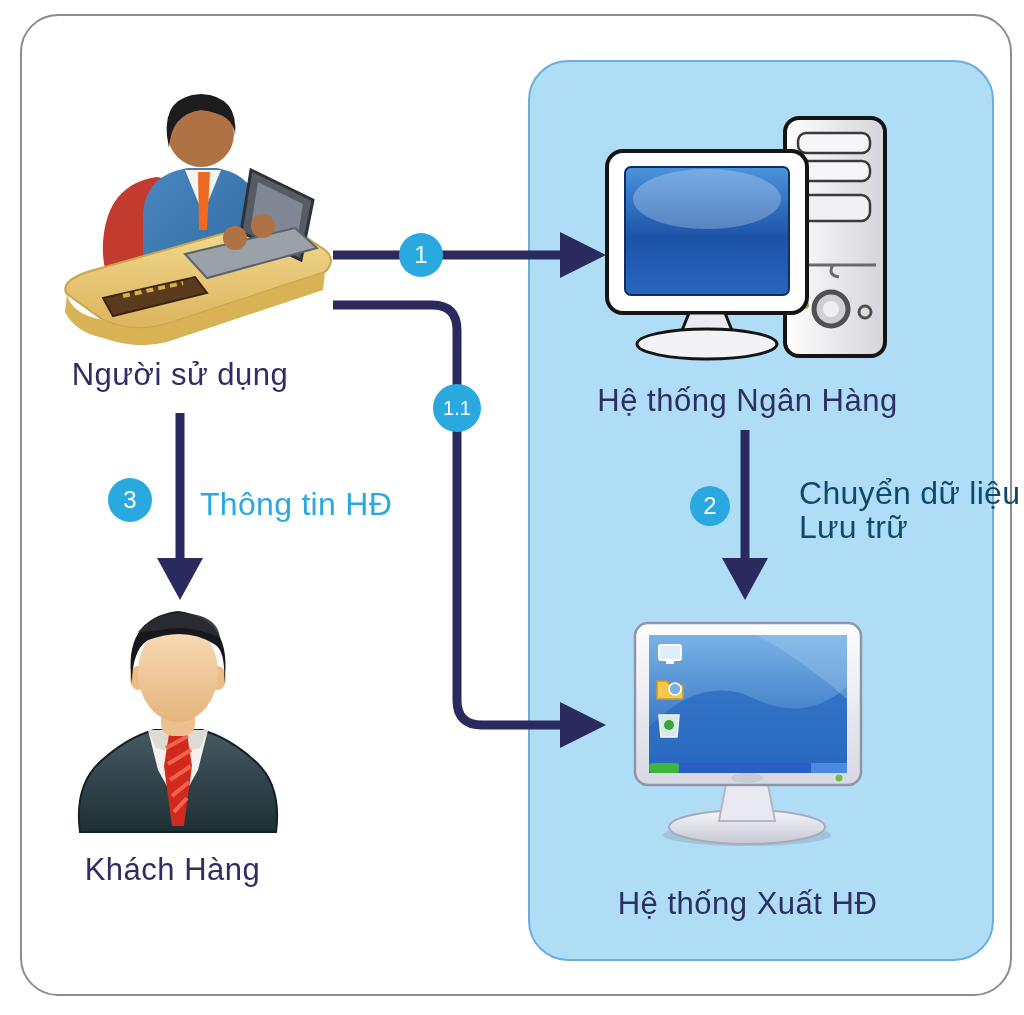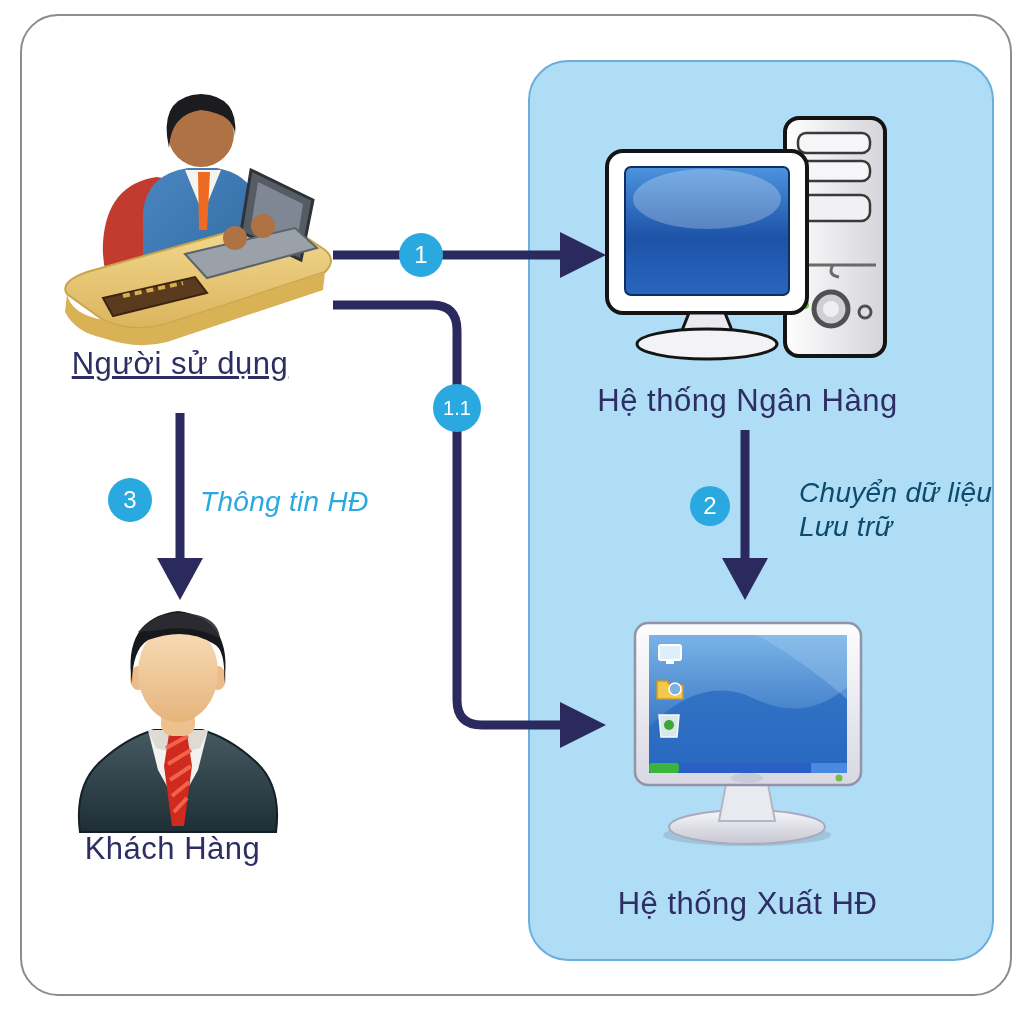--- a/index.html
+++ b/index.html
@@ -4,21 +4,21 @@
 <style>
   html,body{margin:0;padding:0;background:#ffffff;}
   .canvas{position:relative;width:1024px;height:1015px;background:#ffffff;overflow:hidden;
           font-family:"Liberation Sans","DejaVu Sans",sans-serif;}
   .frame{position:absolute;left:20px;top:14px;width:988px;height:978px;
          border:2px solid #8d8d8d;border-radius:38px;background:#ffffff;}
   .panel{position:absolute;left:528px;top:60px;width:462px;height:897px;
          background:#aeddf5;border:2px solid #6aaede;border-radius:40px;}
   .node-label{position:absolute;color:#2e2d64;font-size:31px;letter-spacing:.5px;
               text-align:center;white-space:nowrap;}
-  .arrow-label{position:absolute;font-size:28px;letter-spacing:.3px;white-space:nowrap;font-style:italic;}
+  .arrow-label{position:absolute;font-size:32px;letter-spacing:.3px;white-space:nowrap;}
   .badge{position:absolute;background:#29a9e0;color:#ffffff;border-radius:50%;
          display:flex;align-items:center;justify-content:center;font-size:24px;}
   .b44{width:44px;height:44px;}
   .b48{width:48px;height:48px;font-size:20px;}
   .b40{width:40px;height:40px;}
   .illus{position:absolute;}
   svg{display:block;}
   .overlay{position:absolute;left:0;top:0;pointer-events:none;}
 </style>
 </head>
@@ -56,23 +56,23 @@
   <div class="badge b48" style="left:433px;top:384px;">1.1</div>
   <div class="badge b40" style="left:690px;top:486px;">2</div>
   <div class="badge b44" style="left:108px;top:478px;">3</div>
 
   <div class="arrow-label" style="left:200px;top:486px;color:#2aa9e0;">Thông tin HĐ</div>
   <div class="arrow-label" style="left:799px;top:476px;color:#0c4a6e;line-height:34px;">
     <div>Chuyển dữ liệu</div>
     <div>Lưu trữ</div>
   </div>
 
-  <div class="node-label" style="left:40px;top:346px;width:280px;text-decoration:underline;">Người sử dụng</div>
+  <div class="node-label" style="left:40px;top:357px;width:280px;">Người sử dụng</div>
   <div class="node-label" style="left:570px;top:383px;width:355px;">Hệ thống Ngân Hàng</div>
-  <div class="node-label" style="left:40px;top:831px;width:265px;">Khách Hàng</div>
+  <div class="node-label" style="left:40px;top:852px;width:265px;">Khách Hàng</div>
   <div class="node-label" style="left:580px;top:886px;width:335px;">Hệ thống Xuất HĐ</div>
 
   <div class="illus" style="left:45px;top:62px;">
     <svg width="290" height="290" viewBox="0 0 290 290">
       <defs>
         <linearGradient id="deskG" x1="0" y1="0" x2="0" y2="1">
           <stop offset="0" stop-color="#f2d98f"></stop>
             <stop offset="1" stop-color="#dcb45e"></stop>
         </linearGradient>
         <linearGradient id="suitG" x1="0" y1="0" x2="1" y2="1">

